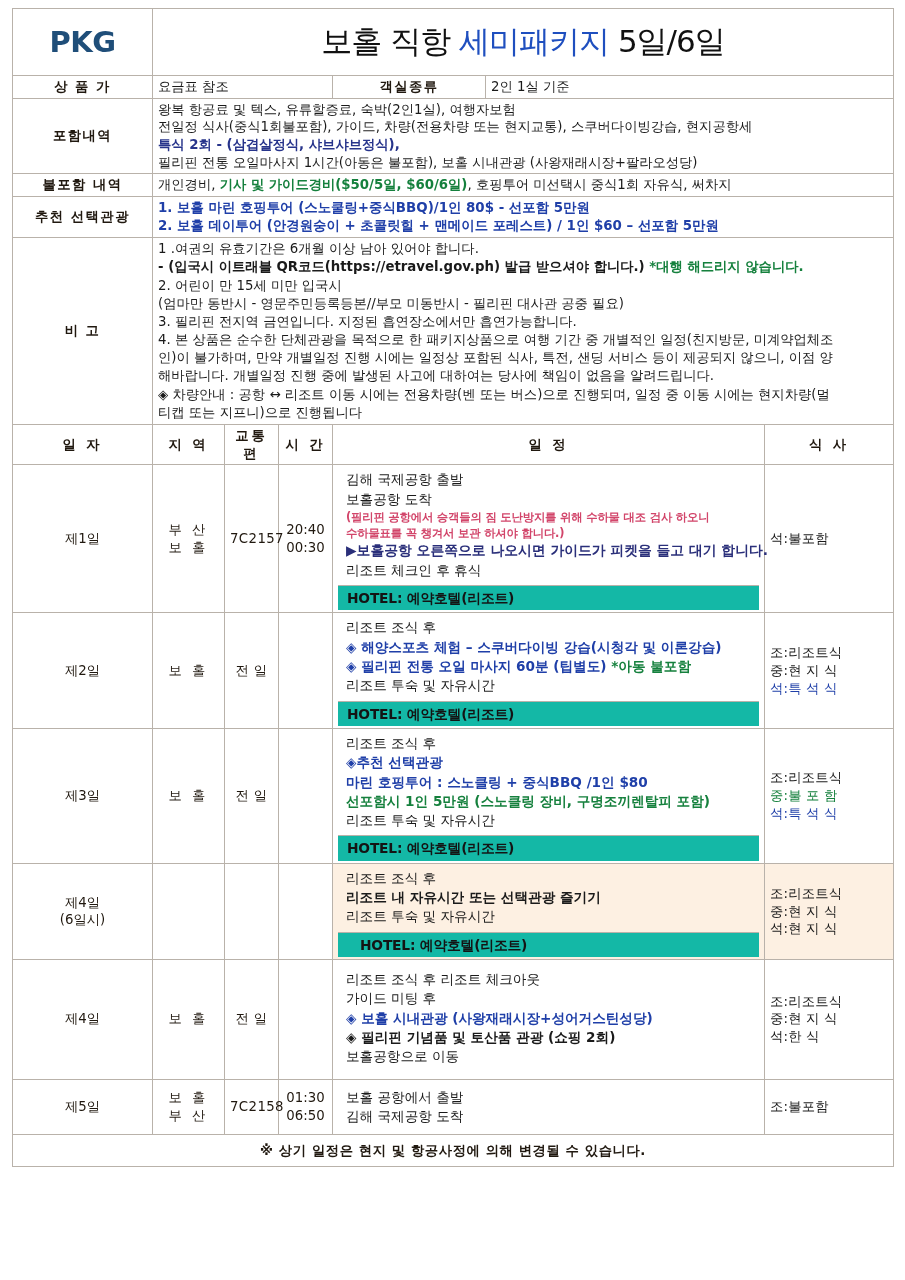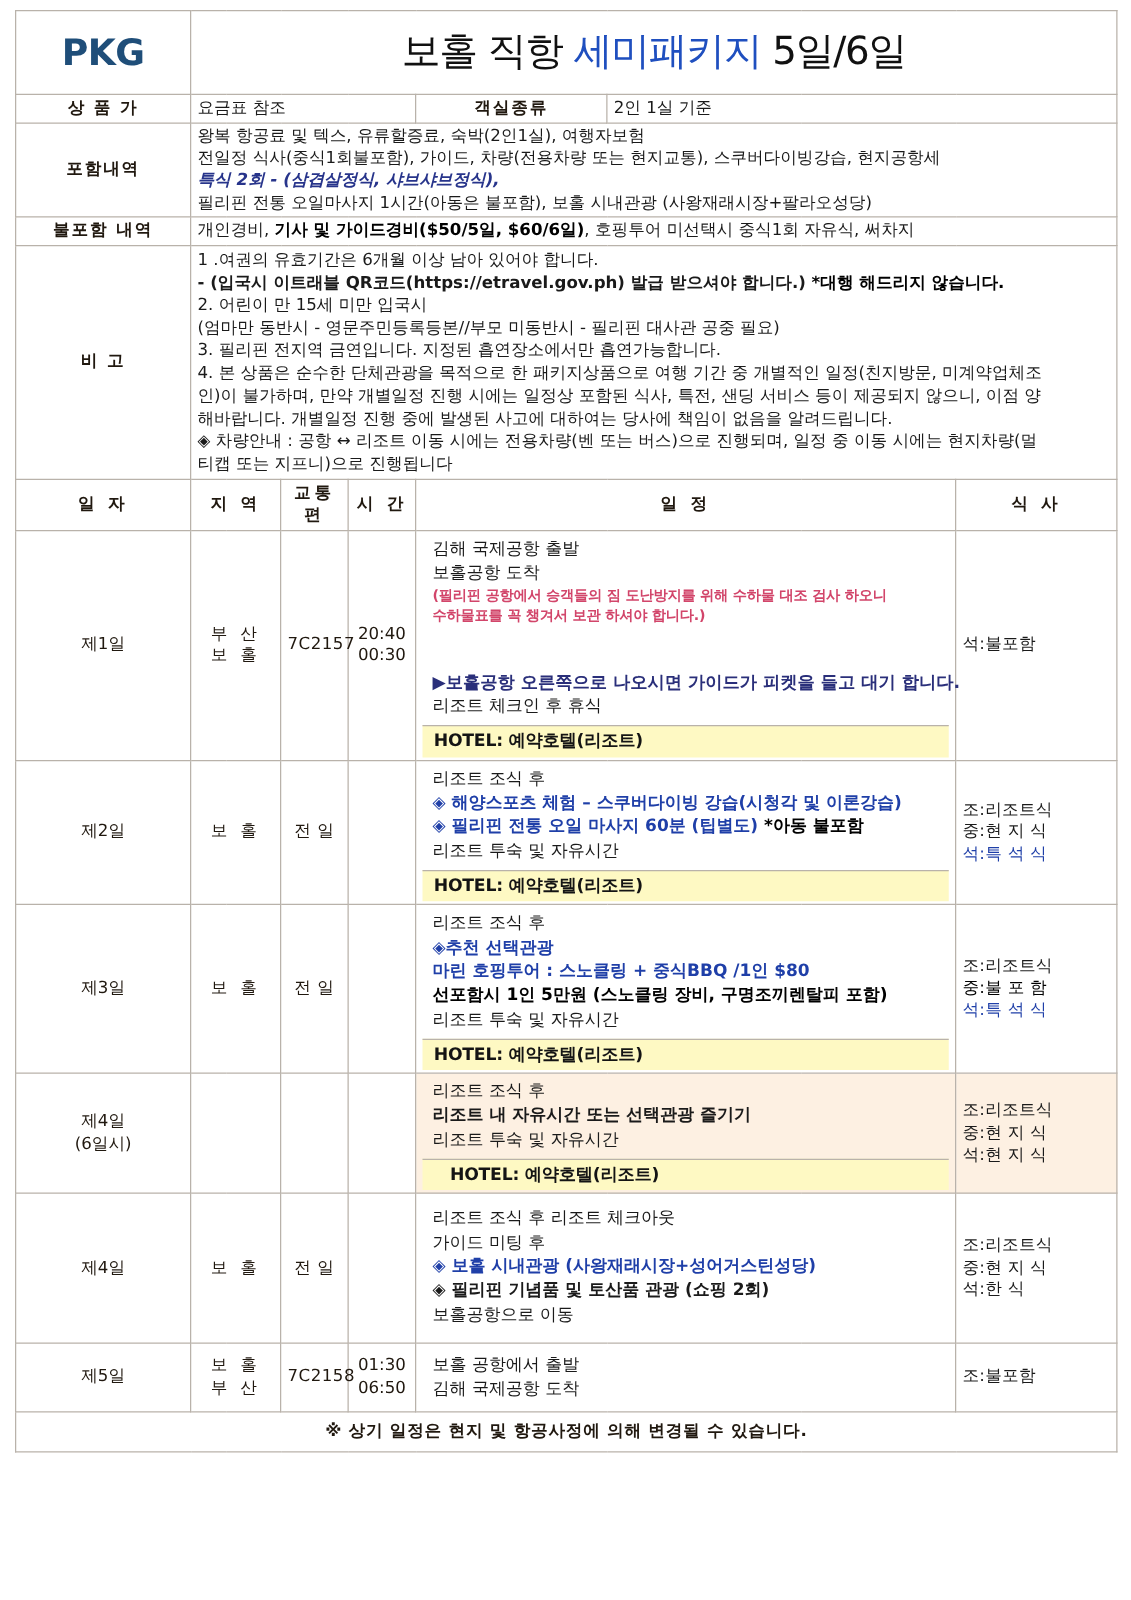--- a/index.html
+++ b/index.html
@@ -71,23 +71,23 @@
   .val {
     background: #ffffff;
     text-align: left;
     font-size: 13.3px;
     padding-left: 7px;
   }
 
   .inc-cell { padding: 4px 7px; line-height: 1.52; }
   .inc-cell div { white-space: nowrap; }
   .b { font-weight: 700; }
-  .red { color: #000000; }
+  .red { color: #15803d; }
   .blue { color: #1f3fa8; }
-  .navy { color: #27348b; font-style: italic; }
+  .navy { color: #27348b; }
 
   .rec-cell { padding: 4px 7px; line-height: 1.55; }
   .rec-cell div {
     color: #1f3fa8;
     font-weight: 700;
     font-size: 13.4px;
     white-space: nowrap;
   }
 
   .note-cell {
@@ -134,24 +134,23 @@
   .small-red {
     color: #d2456a;
     font-size: 11.4px;
     font-weight: 700;
     letter-spacing: -0.2px;
   }
   .arrow-line {
     color: #2a2f7a;
     font-weight: 700;
     font-size: 13.8px;
-    margin-top: 36px;
   }
   .hotel-bar {
-    background: #fef9c3;
+    background: #14b8a6;
     border-top: 1px solid #b9b2aa;
     padding: 3px 9px;
     font-weight: 700;
     font-size: 13.8px;
     color: #141414;
     letter-spacing: -0.2px;
   }
   .it-meal {
     background: #ffffff;
     text-align: left;
@@ -216,20 +215,27 @@
     </td>
   </tr>
 
   <tr>
     <td class="lbl">불포함 내역</td>
     <td class="val" colspan="8">
       <span>개인경비, </span><span class="red b">기사 및 가이드경비($50/5일, $60/6일)</span><span>, 호핑투어 미선택시 중식1회 자유식, 써차지</span>
     </td>
   </tr>
 
+  <tr>
+    <td class="lbl">추천 선택관광</td>
+    <td class="val rec-cell" colspan="8">
+      <div>1. 보홀 마린 호핑투어 (스노쿨링+중식BBQ)/1인 80$ - 선포함 5만원</div>
+      <div>2. 보홀 데이투어 (안경원숭이 + 초콜릿힐 + 맨메이드 포레스트) / 1인 $60 – 선포함 5만원</div>
+    </td>
+  </tr>
 
 
   <tr>
     <td class="lbl">비        고</td>
     <td class="val note-cell" colspan="8">
       <div>1 .여권의 유효기간은 6개월 이상 남아 있어야 합니다.</div>
       <div><span class="b">- (입국시 이트래블 QR코드(https://etravel.gov.ph) 발급 받으셔야 합니다.) </span><span class="red b">*대행 해드리지 않습니다.</span></div>
       <div>2. 어린이 만 15세 미만 입국시</div>
       <div> (엄마만 동반시 - 영문주민등록등본//부모 미동반시 - 필리핀 대사관 공중 필요)</div>
       <div>3. 필리핀 전지역 금연입니다. 지정된 흡연장소에서만 흡연가능합니다.</div>

